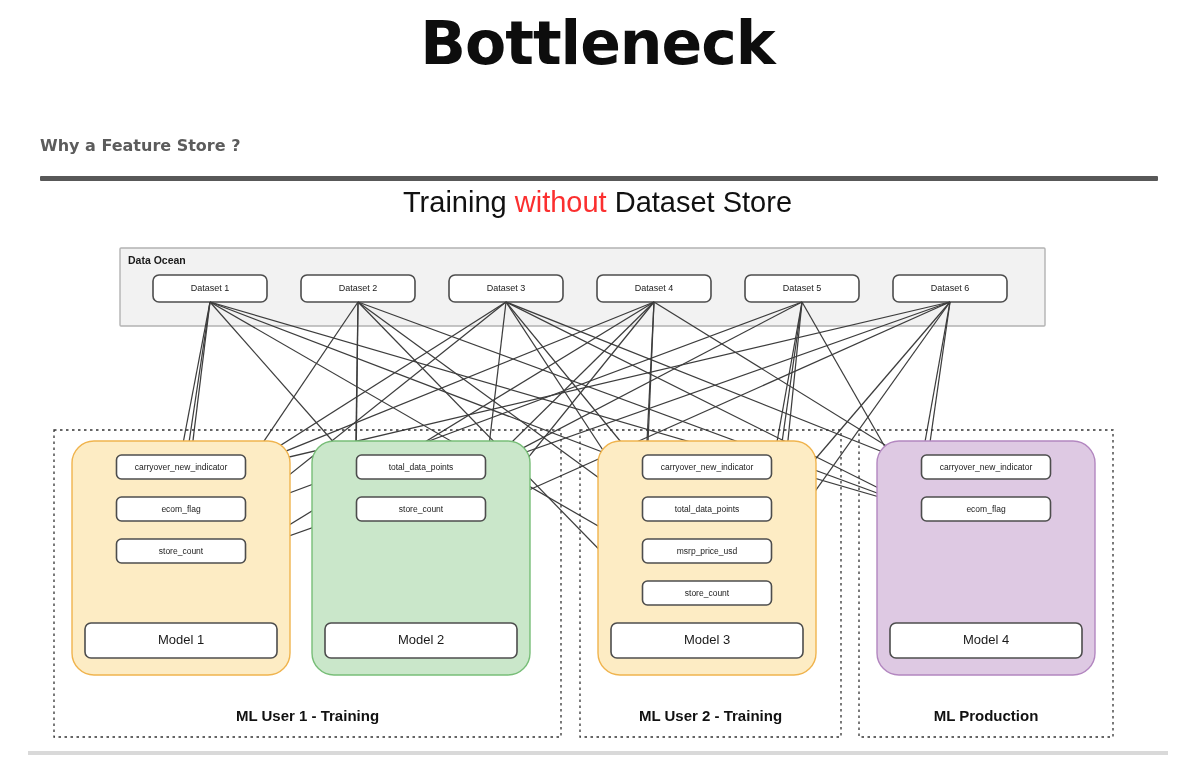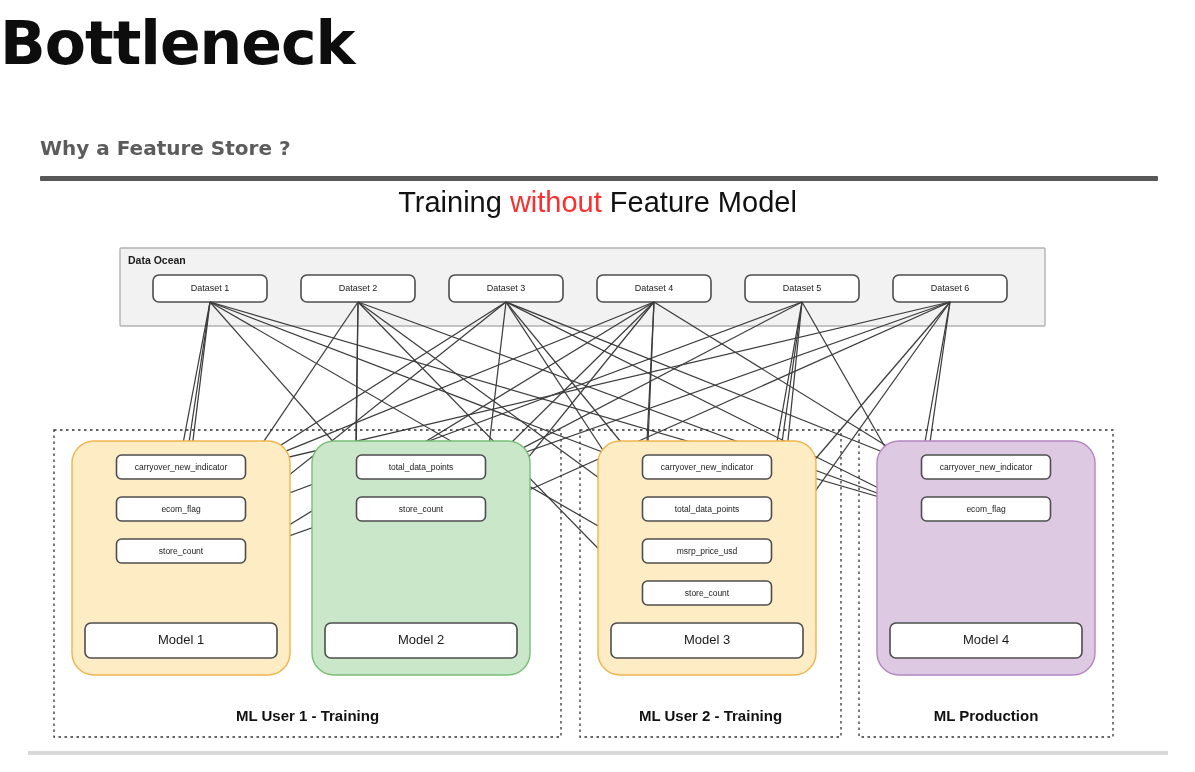--- a/index.html
+++ b/index.html
@@ -5,29 +5,30 @@
   html,body{margin:0;padding:0;}
   body{
     width:1195px;height:772px;
     background:#ffffff;
     font-family:"Liberation Sans", sans-serif;
     overflow:hidden;
     position:relative;
   }
   #slide-title{
     position:absolute;left:0;top:8px;width:1195px;
+    text-align:center;
     font-size:60px;
     font-weight:bold;
     letter-spacing:-1px;
     color:#0d0d0d;
     font-family:"DejaVu Sans", sans-serif;
   }
   #section-heading{
     position:absolute;left:40px;top:136px;
-    font-size:20px;font-weight:bold;color:#5c5c5c;
+    font-size:16px;font-weight:bold;color:#5c5c5c;
     font-family:"DejaVu Sans", sans-serif;
   }
   #heading-rule{
     position:absolute;left:40px;top:176px;width:1118px;height:5px;
     background:#585858;border-radius:1px;
   }
   #footer-rule{
     position:absolute;left:28px;top:751px;width:1140px;height:4px;
     background:#d9d9d9;
   }
@@ -63,21 +64,21 @@
 </style>
 </head>
 <body>
 
 <div id="slide-title">Bottleneck</div>
 <div id="section-heading">Why a Feature Store ?</div>
 <div id="heading-rule"></div>
 
 <div id="diagram-wrap">
   <div class="diagram-heading">
-    <span>Training </span><span class="accent-red">without</span><span> Feature Model</span>
+    <span>Training </span><span class="accent-red">without</span><span> Dataset Store</span>
   </div>
 
   <svg id="diagram" width="1195" height="560" viewBox="0 0 1195 560">
     <defs>
       <marker id="arrow" markerWidth="9" markerHeight="9" refX="8" refY="3" orient="auto" markerUnits="strokeWidth">
         <path d="M0,0 L9,3 L0,6 z" fill="#3d3d3d"></path>
       </marker>
     </defs>
 
     <rect class="ocean-rect" x="120" y="62" width="925" height="78" rx="1"></rect>

